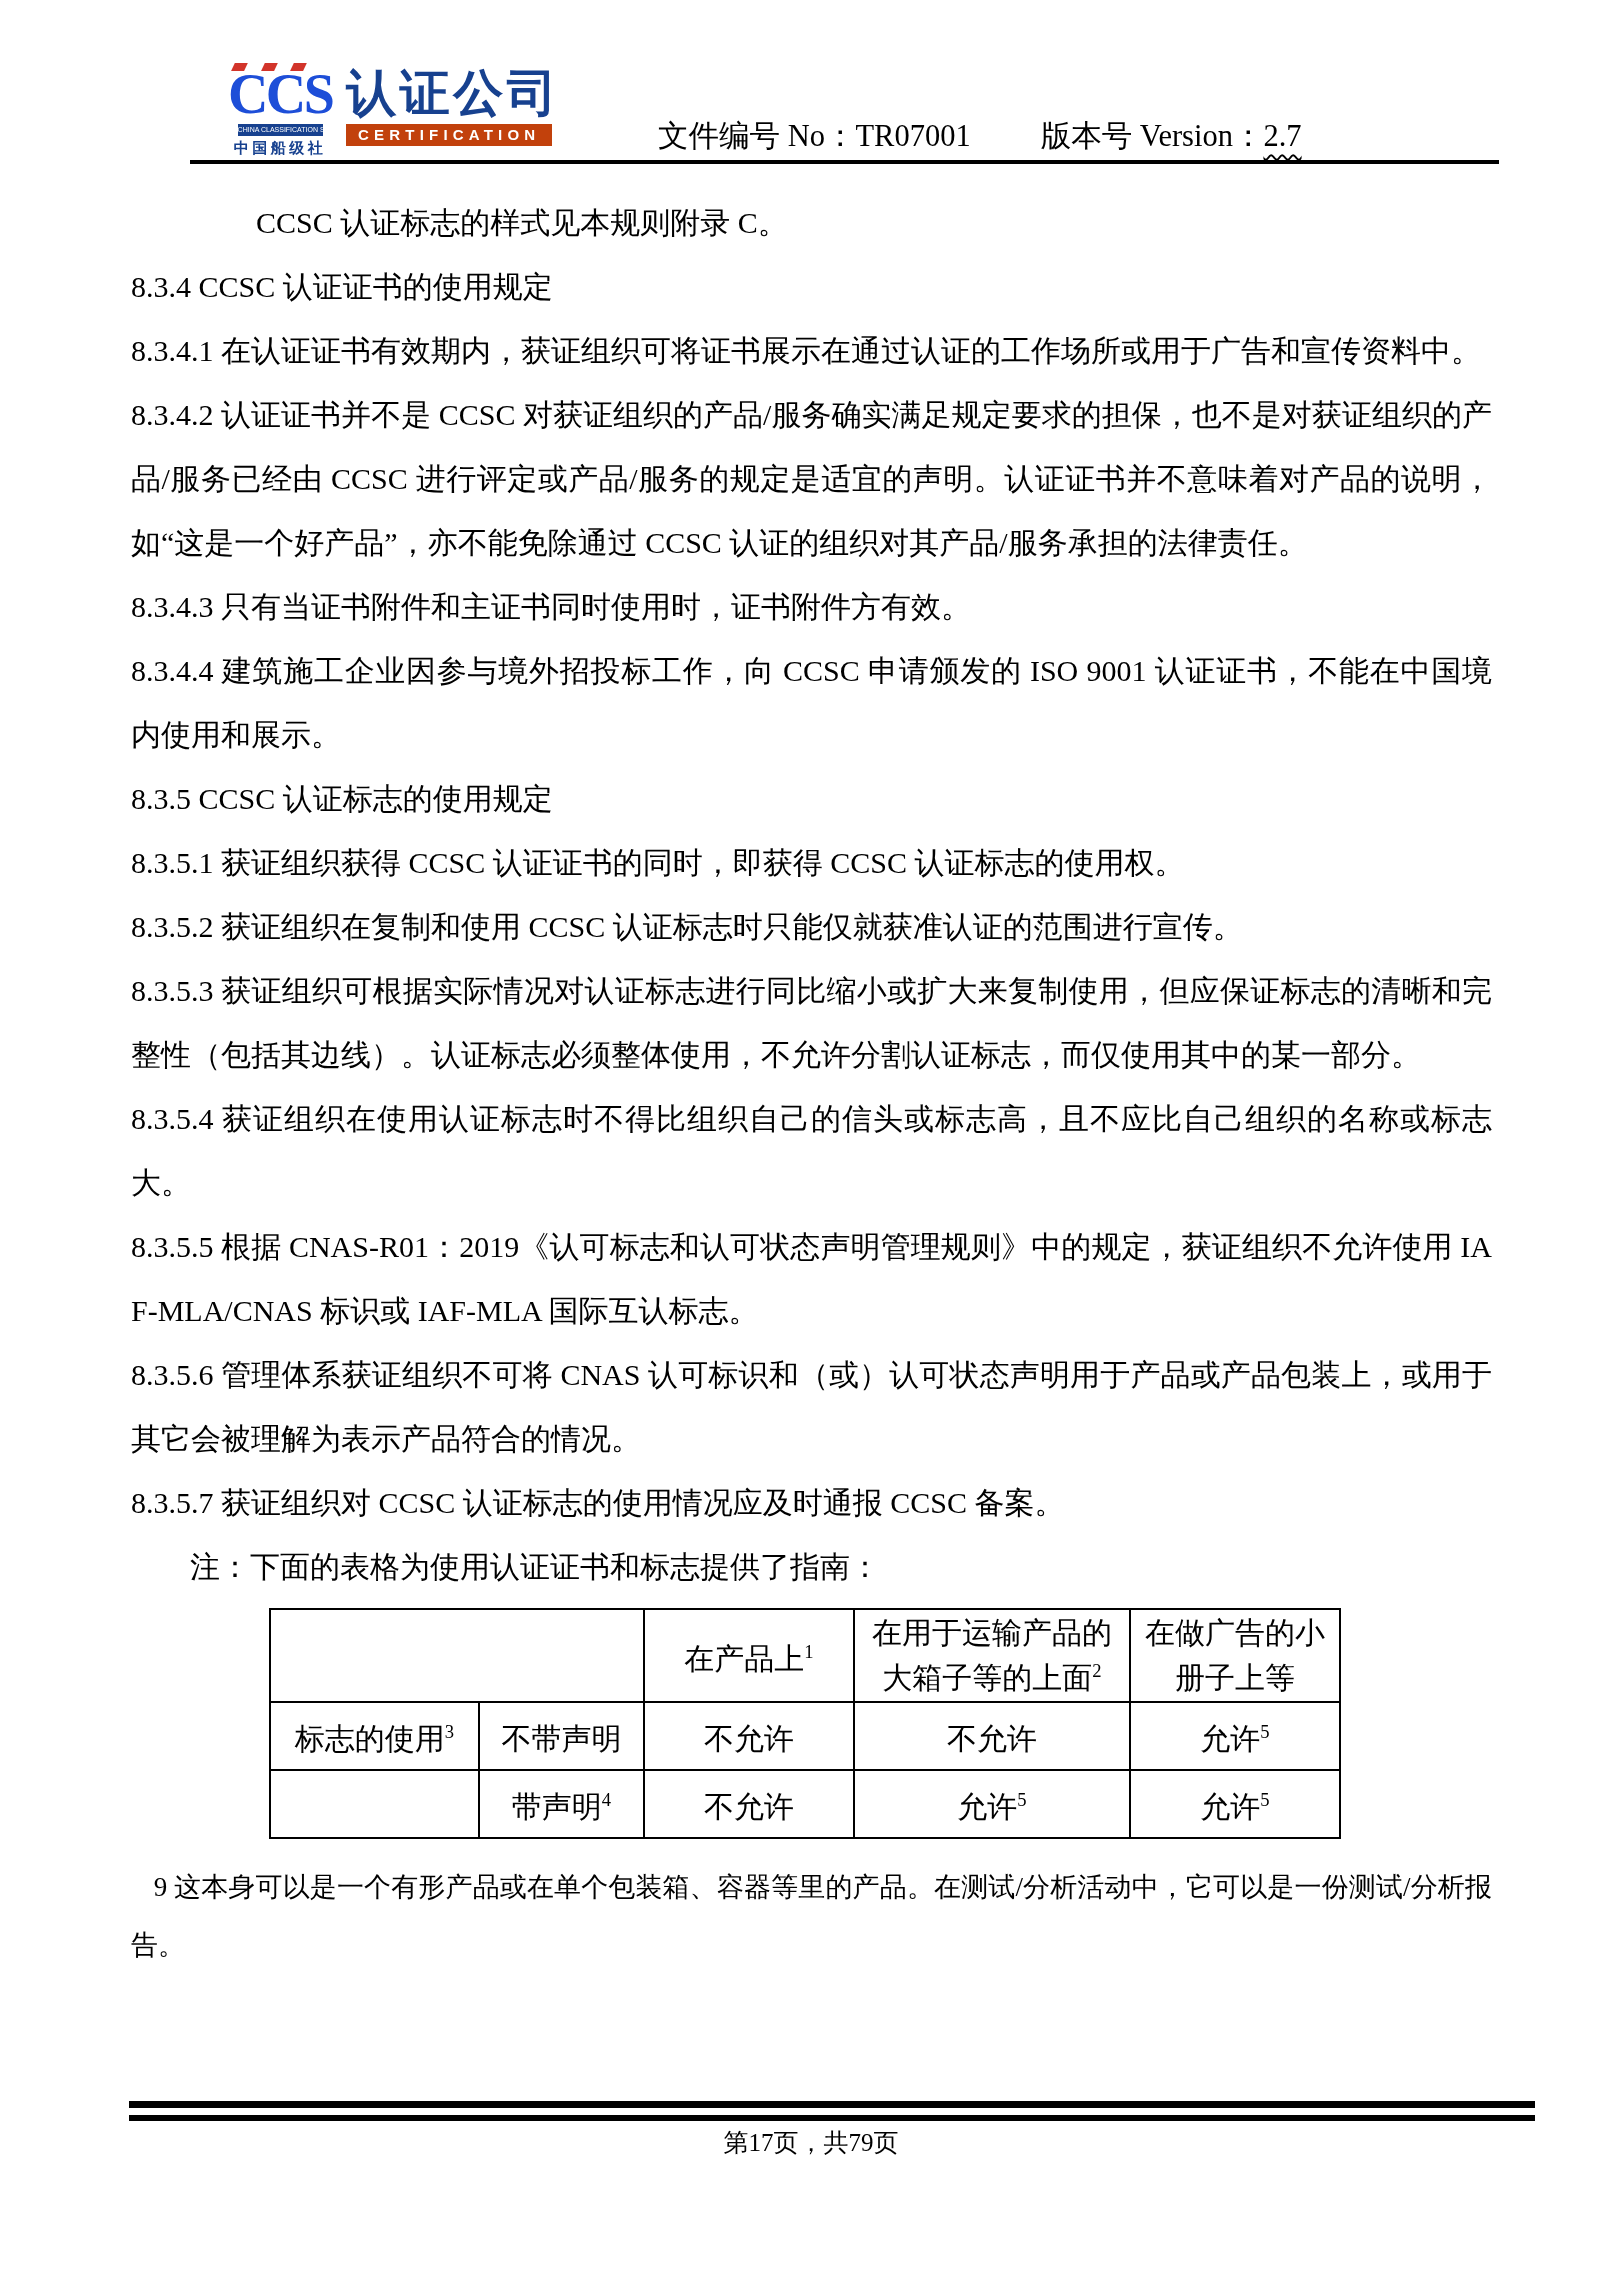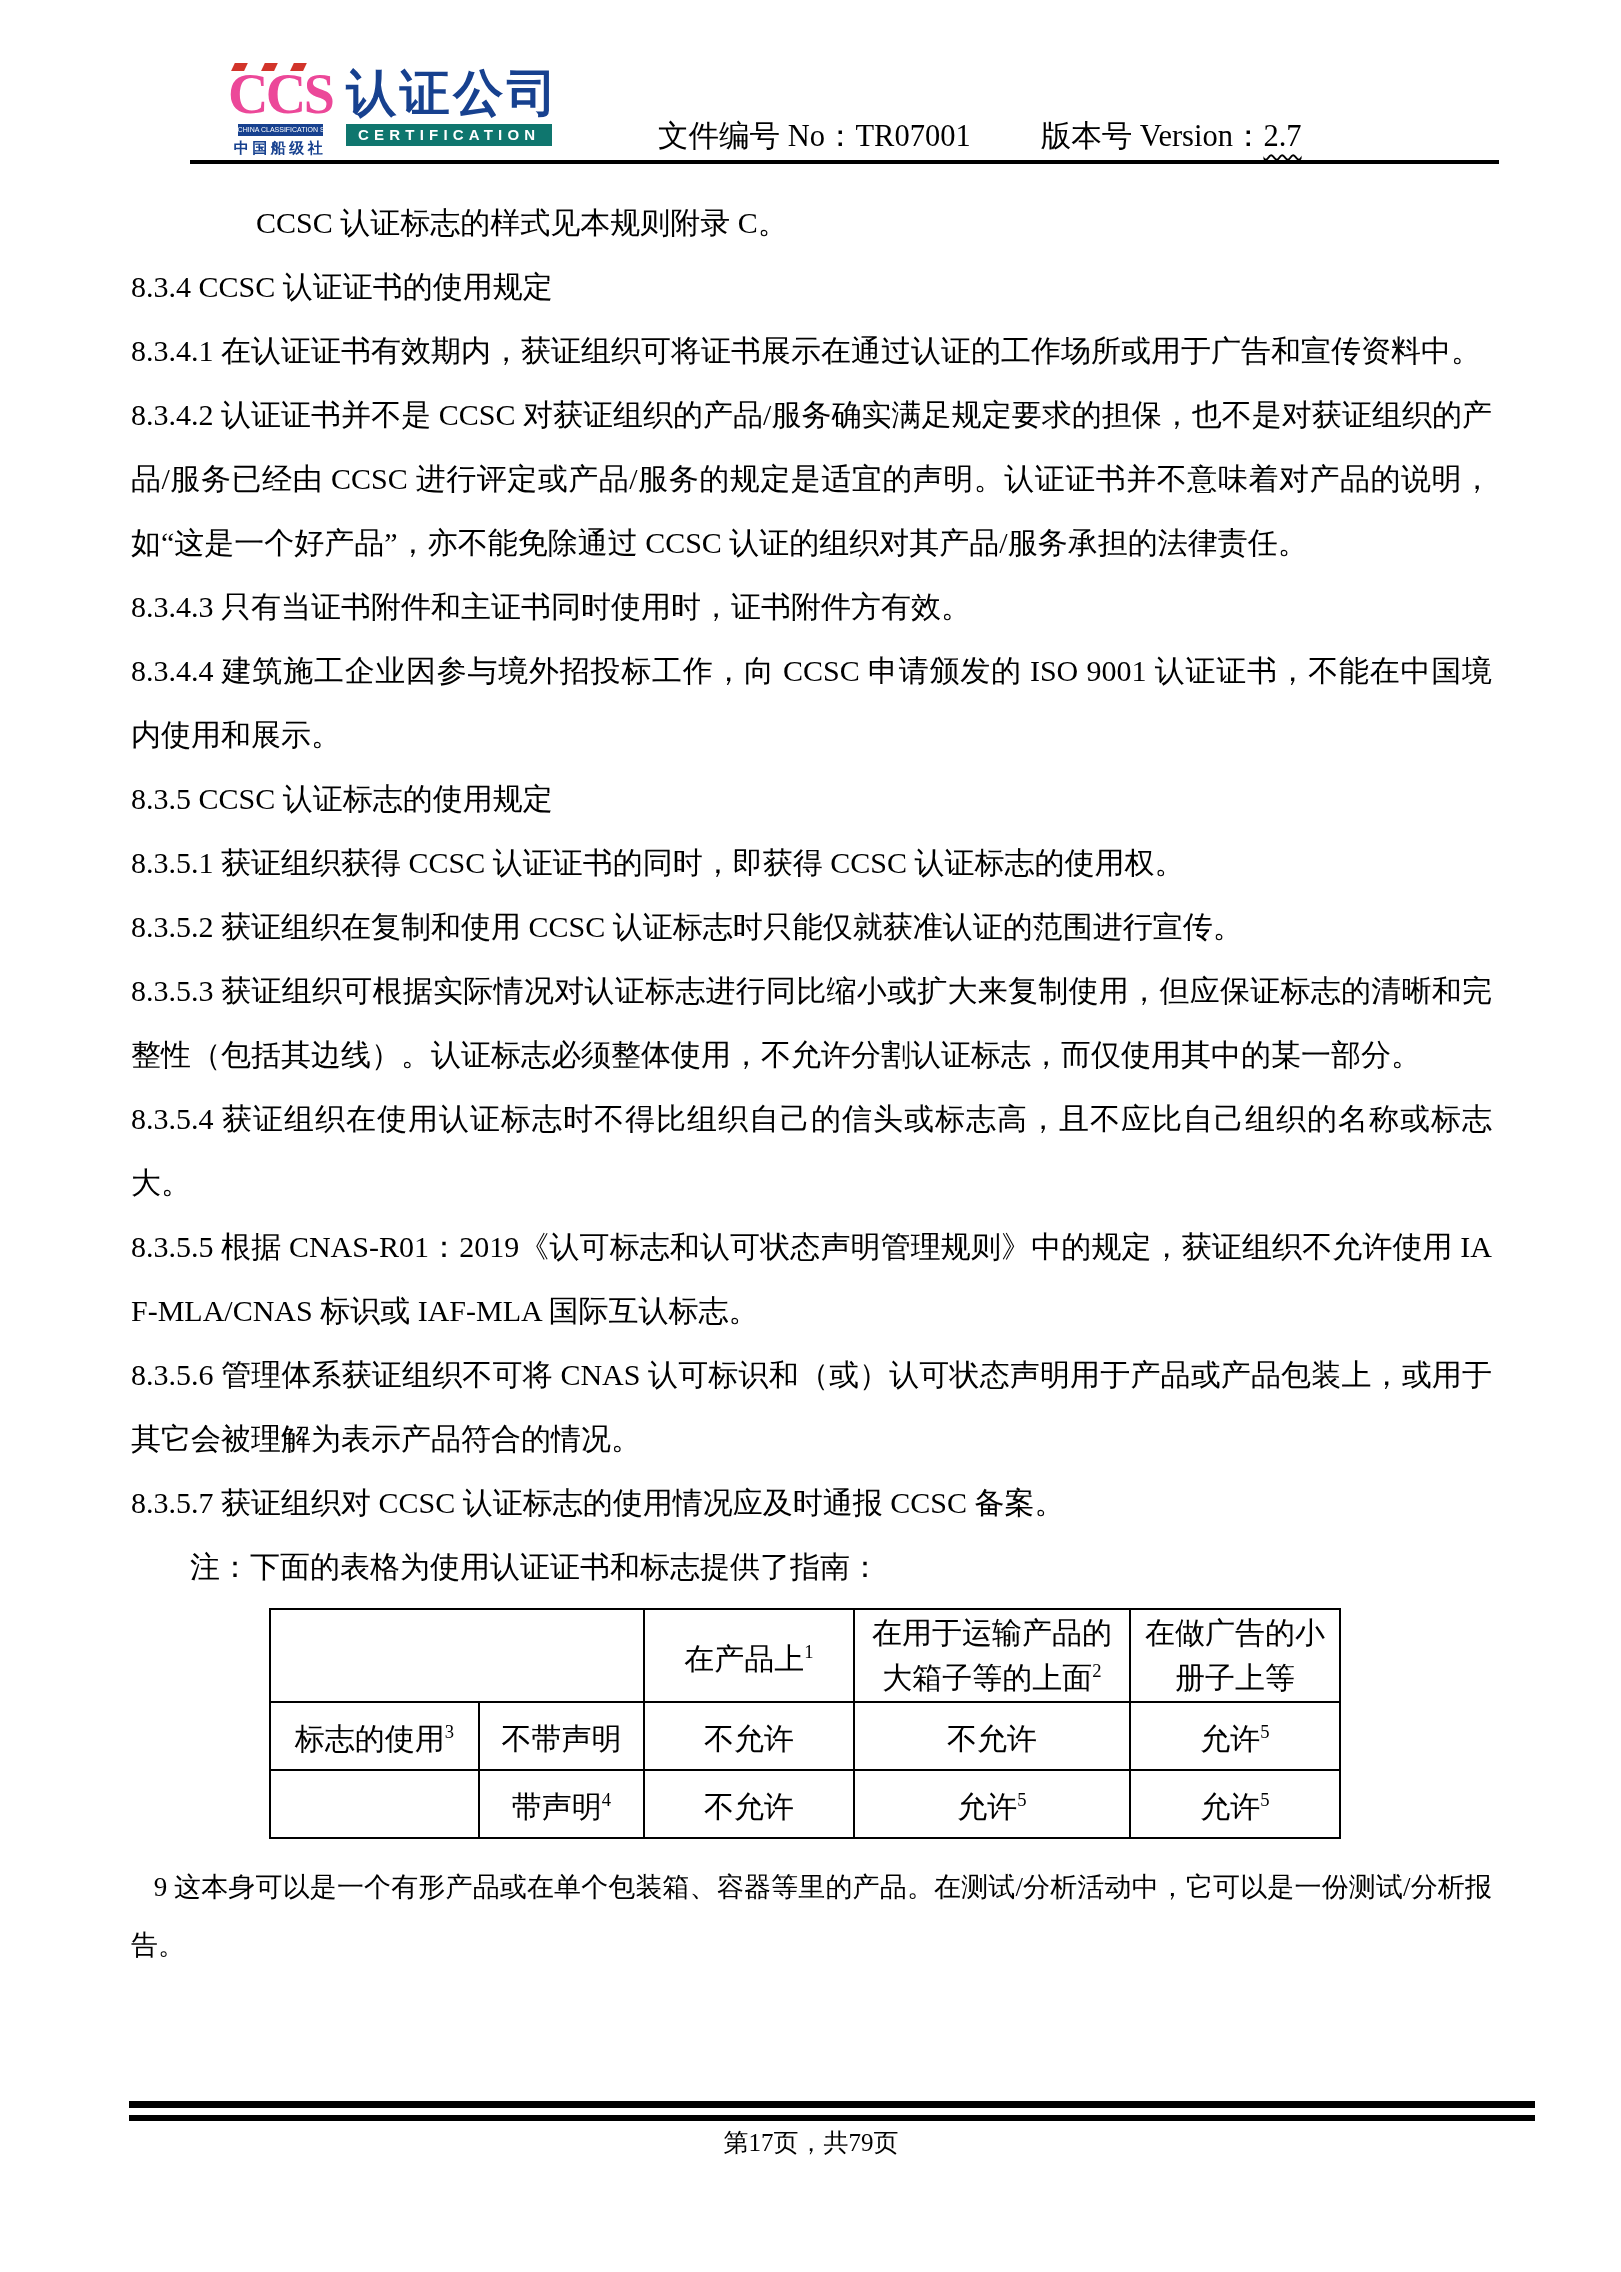--- a/index.html
+++ b/index.html
@@ -11,35 +11,35 @@
     color:#000;
     overflow:hidden;
   }
 
   
   .logo { position:absolute; left:228px; top:66px; display:flex; gap:14px; }
   .logo-left { display:flex; flex-direction:column; align-items:center; }
   .ccs-wrap { position:relative; }
   .ccs-text {
     font-size:56px; line-height:56px; font-weight:bold;
-    color:#ec4899; letter-spacing:-2.6px;
+    color:#1d4ed8; letter-spacing:-2.6px;
     font-family:"Liberation Serif","DejaVu Serif",serif;
     margin-top:12px;
   }
   .red-tick { position:absolute; width:13px; height:7.8px; background:#d2342a;
     transform:skewX(-25deg); top:-3.5px; }
   .red-tick.t1 { left:5.2px; } .red-tick.t2 { left:35px; } .red-tick.t3 { left:64px; }
   .soc-bar { margin-top:1.7px; width:85px; height:12.2px; background:#17418f;
     color:#fff; font-size:7px; line-height:12.2px; text-align:center;
     font-family:"Liberation Sans","DejaVu Sans",sans-serif; white-space:nowrap; overflow:hidden; }
   .soc-cn { margin-top:4px; font-size:15px; line-height:17.4px; color:#17418f;
     font-weight:bold; letter-spacing:3.5px; white-space:nowrap; }
   .logo-right { display:flex; flex-direction:column; }
   .cn-name { font-size:50px; line-height:54px; font-weight:bold; color:#17418f; letter-spacing:3.5px; white-space:nowrap; }
-  .cert-bar { margin-top:3.5px; width:206px; height:22.7px; background:#0f766e;
+  .cert-bar { margin-top:3.5px; width:206px; height:22.7px; background:#c2410c;
     color:#fff; font-size:15px; line-height:22.7px; font-weight:bold;
     letter-spacing:5.2px; text-align:center;
     font-family:"Liberation Sans","DejaVu Sans",sans-serif; white-space:nowrap; }
 
   .doc-meta { position:absolute; left:658px; top:116px; font-size:30.5px; white-space:nowrap; }
   .doc-meta .gap { display:inline-block; width:70px; }
   .version-num { text-decoration:underline wavy #000; text-decoration-thickness:1.7px; text-underline-offset:7.8px; }
   .header-rule { position:absolute; left:190px; top:160px; width:1309px; height:4.4px; background:#000; }
 
   

